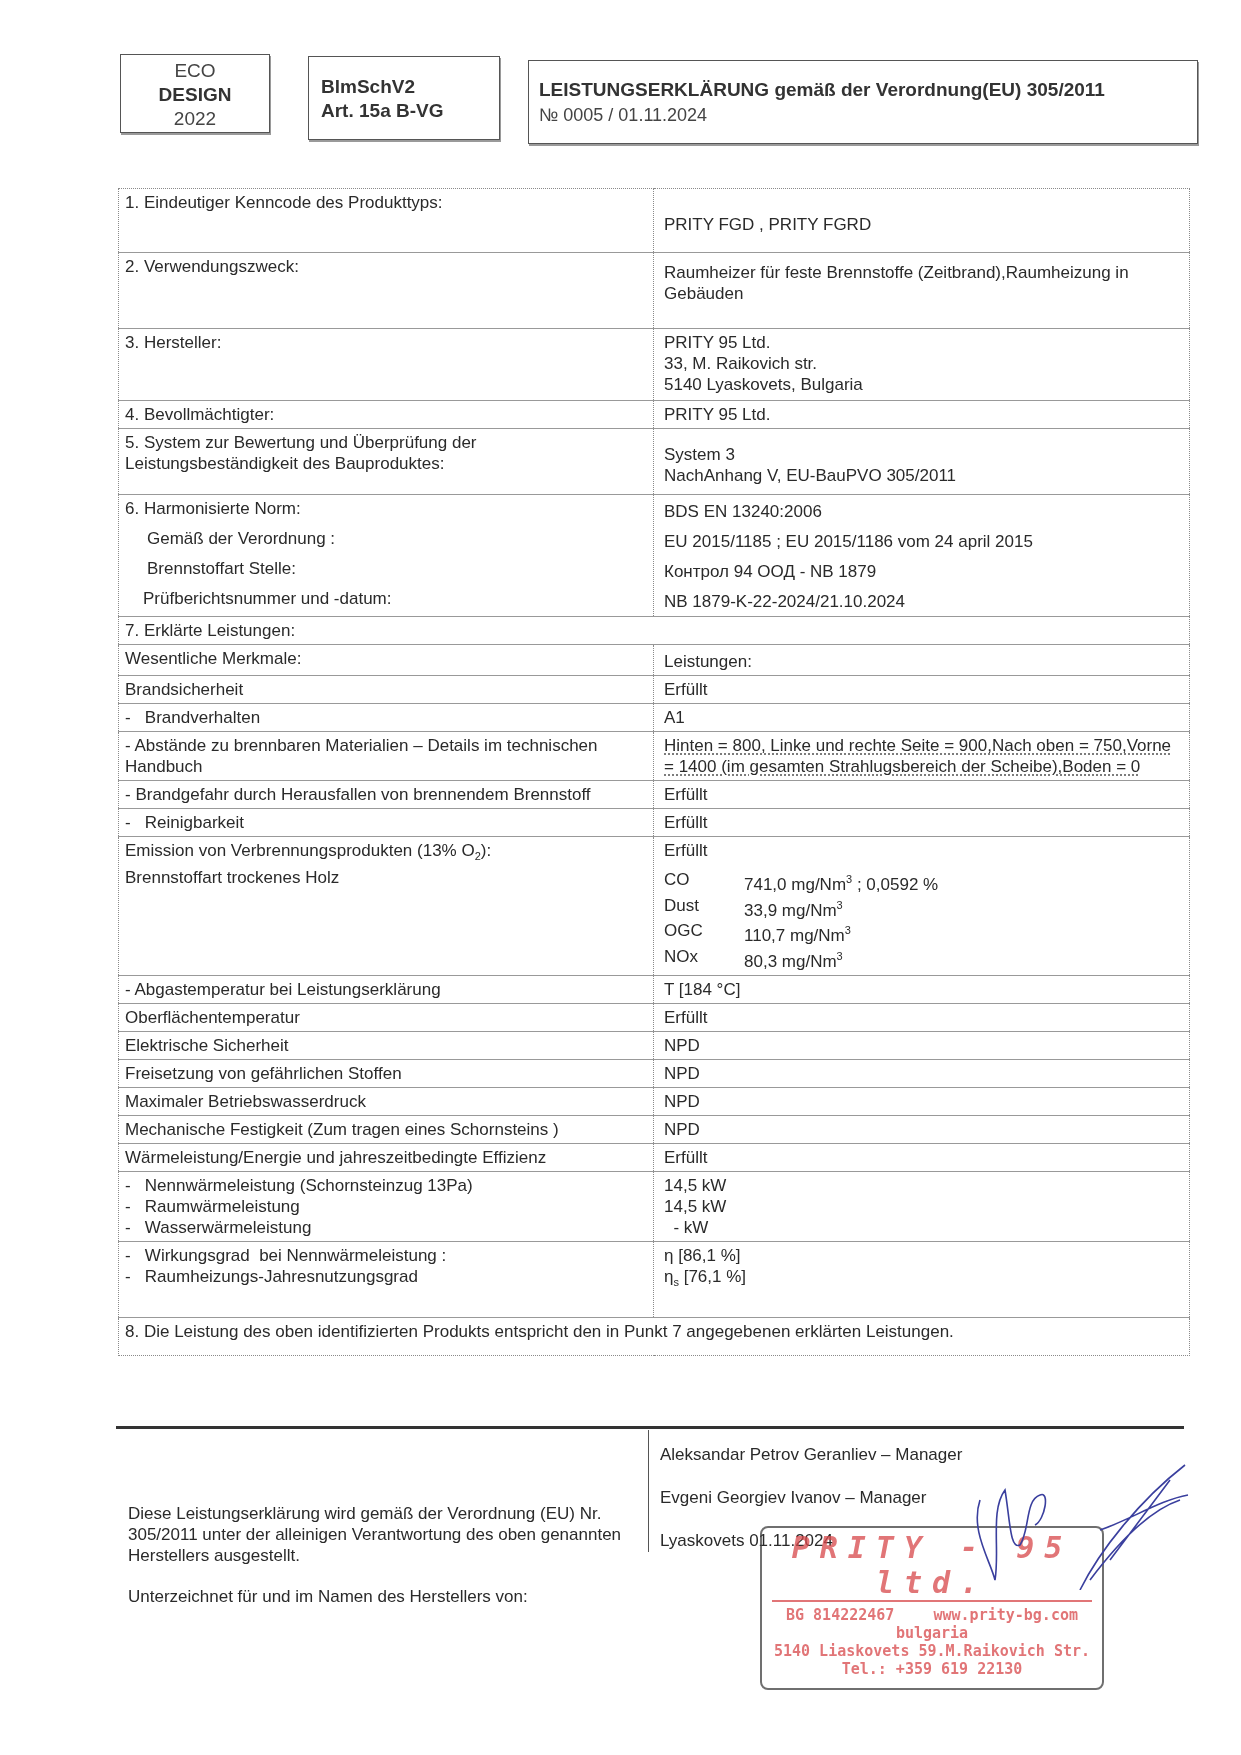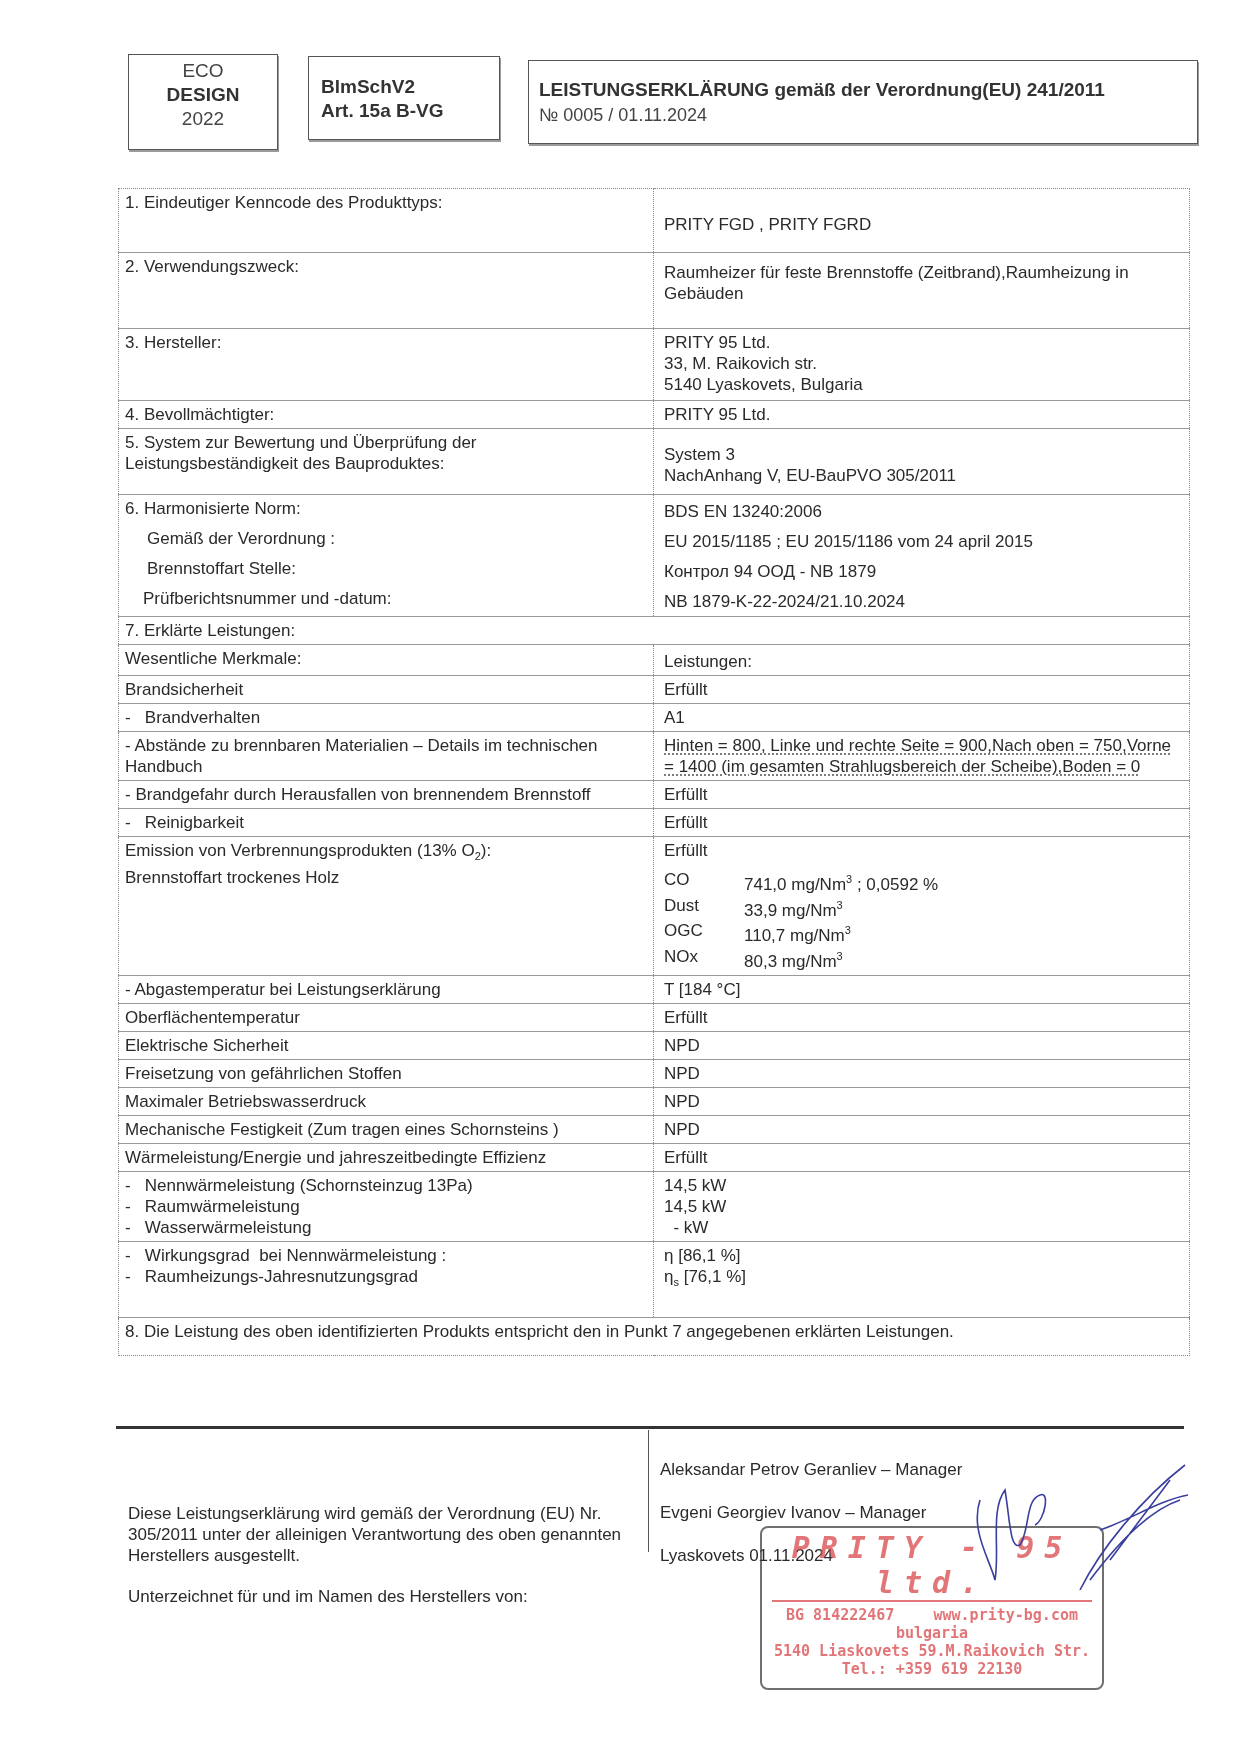--- a/index.html
+++ b/index.html
@@ -1,39 +1,39 @@
 <!DOCTYPE html>
 <html><head>
 <meta charset="utf-8">
 <style>
   html, body { margin:0; padding:0; background:#ffffff; }
   body { width:1241px; height:1755px; position:relative; font-family:"Liberation Sans", sans-serif; color:#2a2a2a; overflow:hidden; }
   .box { position:absolute; border:1.5px solid #555; background:#fff; box-shadow:1px 2px 0 #9a9a9a; }
-  .eco { left:128px; top:54px; width:150px; height:96px; text-align:center; font-size:19px; line-height:24px; padding-top:4px; box-sizing:border-box; color:#444; }
+  .eco { left:120px; top:54px; width:150px; height:79px; text-align:center; font-size:19px; line-height:24px; padding-top:4px; box-sizing:border-box; color:#444; }
   .eco .b { font-weight:bold; color:#333; }
   .blm { left:308px; top:56px; width:192px; height:84px; font-size:19px; font-weight:bold; line-height:24px; padding:18px 0 0 12px; box-sizing:border-box; color:#333; }
   .ttl { left:528px; top:60px; width:670px; height:84px; padding:18px 0 0 10px; box-sizing:border-box; }
   .ttl .t1 { font-size:19px; font-weight:bold; color:#333; }
   .ttl .t2 { font-size:18px; color:#444; margin-top:4px; }
 
   table.main { position:absolute; left:118px; top:188px; width:1072px; border-collapse:collapse; font-size:17px; }
   table.main td { border:1px dotted #8a8a8a; vertical-align:top; padding:3px 6px; line-height:21px; }
   table.main td.l { width:522px; }
   table.main td.r { padding-left:10px; }
   .hl { border-top:1.5px solid #999 !important; }
   .ind { padding-left:22px; display:block; }
   .emrow { display:flex; }
   .emrow .k { width:80px; }
   sup, sub { font-size:11px; }
   .dotted-u { text-decoration:underline dotted #666; text-underline-offset:3px; }
 
   .sep { position:absolute; left:116px; top:1426px; width:1068px; height:3px; background:#333; }
   .foot-l { position:absolute; left:128px; top:1503px; width:500px; font-size:17px; line-height:21px; }
   .vline { position:absolute; left:648px; top:1430px; width:1px; height:122px; background:#555; }
-  .foot-r { position:absolute; left:660px; top:1444px; font-size:17px; line-height:21px;margin-top:15px; }
+  .foot-r { position:absolute; left:660px; top:1444px; font-size:17px; line-height:21px; }
   .foot-r div { margin-bottom:22px; }
 
   .stamp { position:absolute; left:760px; top:1526px; width:340px; height:160px; border:2px solid #404040; border-radius:8px; color:#d8474a; text-align:center; font-family:"DejaVu Sans Mono", monospace; font-weight:bold; opacity:0.75; }
   .stamp .s1 { font-size:30px; letter-spacing:10px; font-style:italic; margin-top:2px; border-bottom:2px solid #d8474a; margin:2px 10px 0 10px; }
   .stamp .s2 { font-size:15px; margin-top:4px; display:flex; justify-content:space-between; padding:0 24px; }
   .stamp .s3 { font-size:15px; }
   .stamp .s4 { font-size:15px; }
   .stamp .s5 { font-size:15px; }
   .sig { position:absolute; left:950px; top:1440px; width:240px; height:150px; }
 </style>
@@ -43,21 +43,21 @@
 <div class="box eco">
   <div>ECO</div>
   <div class="b">DESIGN</div>
   <div>2022</div>
 </div>
 <div class="box blm">
   <div>BlmSchV2</div>
   <div>Art. 15a B-VG</div>
 </div>
 <div class="box ttl">
-  <div class="t1">LEISTUNGSERKLÄRUNG gemäß der Verordnung(EU) 241/2011</div>
+  <div class="t1">LEISTUNGSERKLÄRUNG gemäß der Verordnung(EU) 305/2011</div>
   <div class="t2">№ 0005 / 01.11.2024</div>
 </div>
 
 <table class="main">
   <tbody>
       <tr style="height:64px">
     <td class="l">1. Eindeutiger Kenncode des Produkttyps:</td>
     <td class="r">
           <div style="margin-top:22px">PRITY FGD , PRITY FGRD</div>
         </td>

